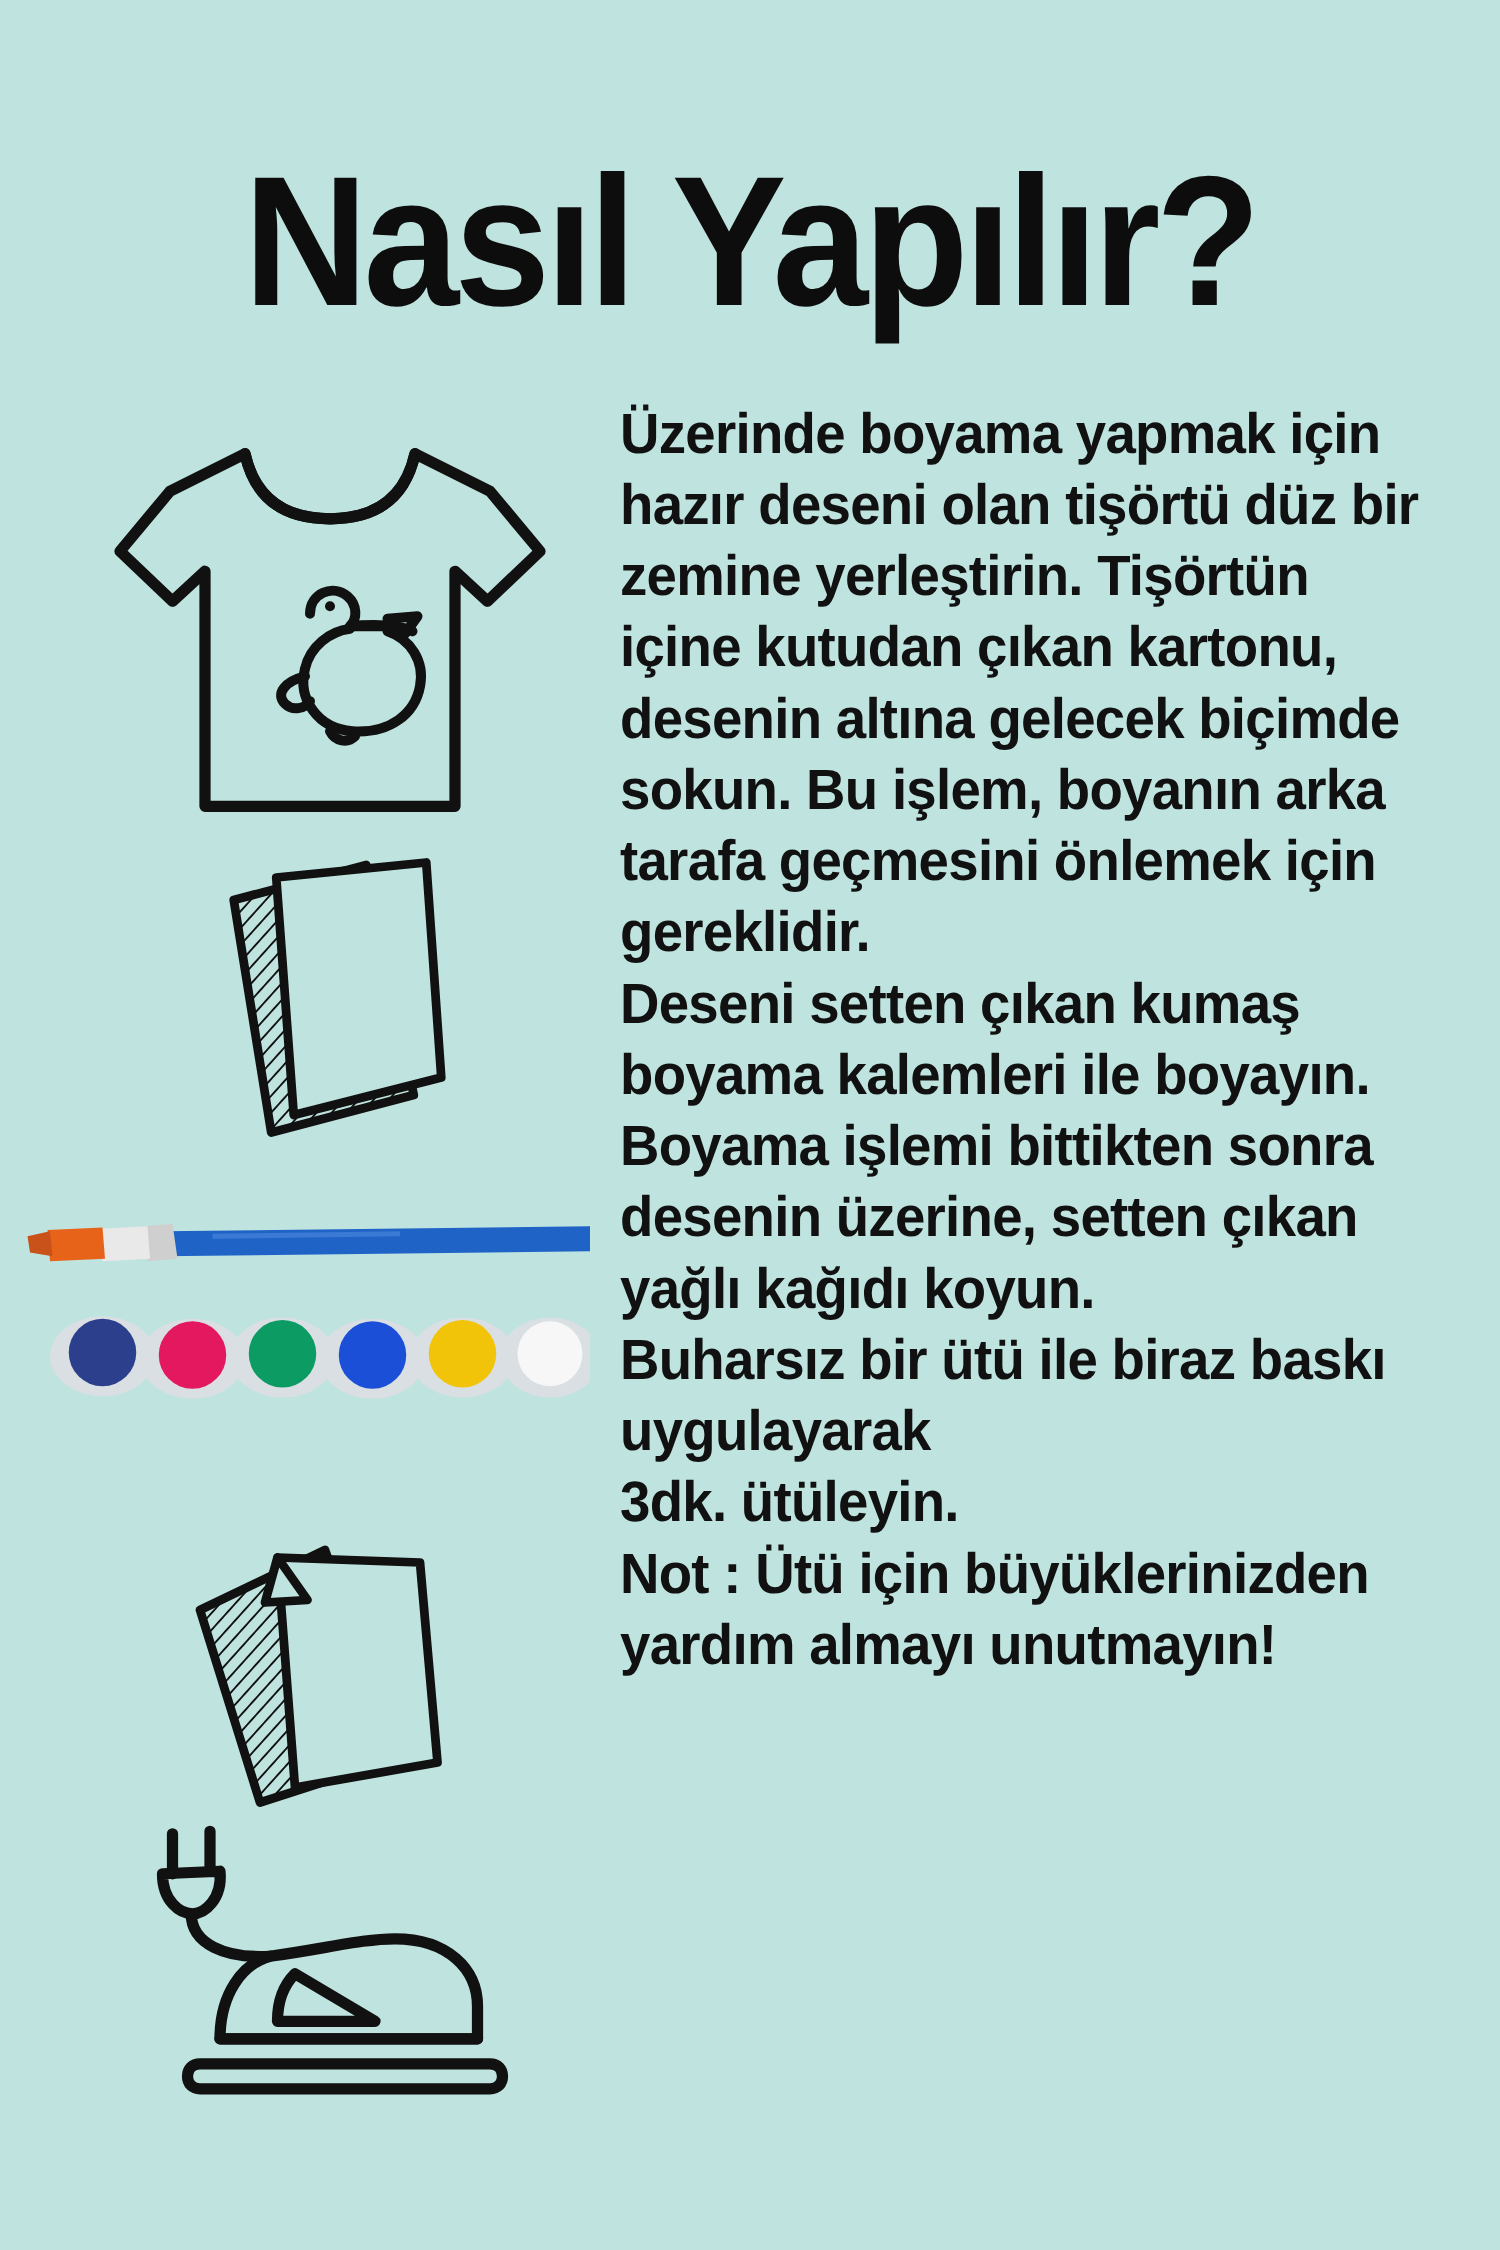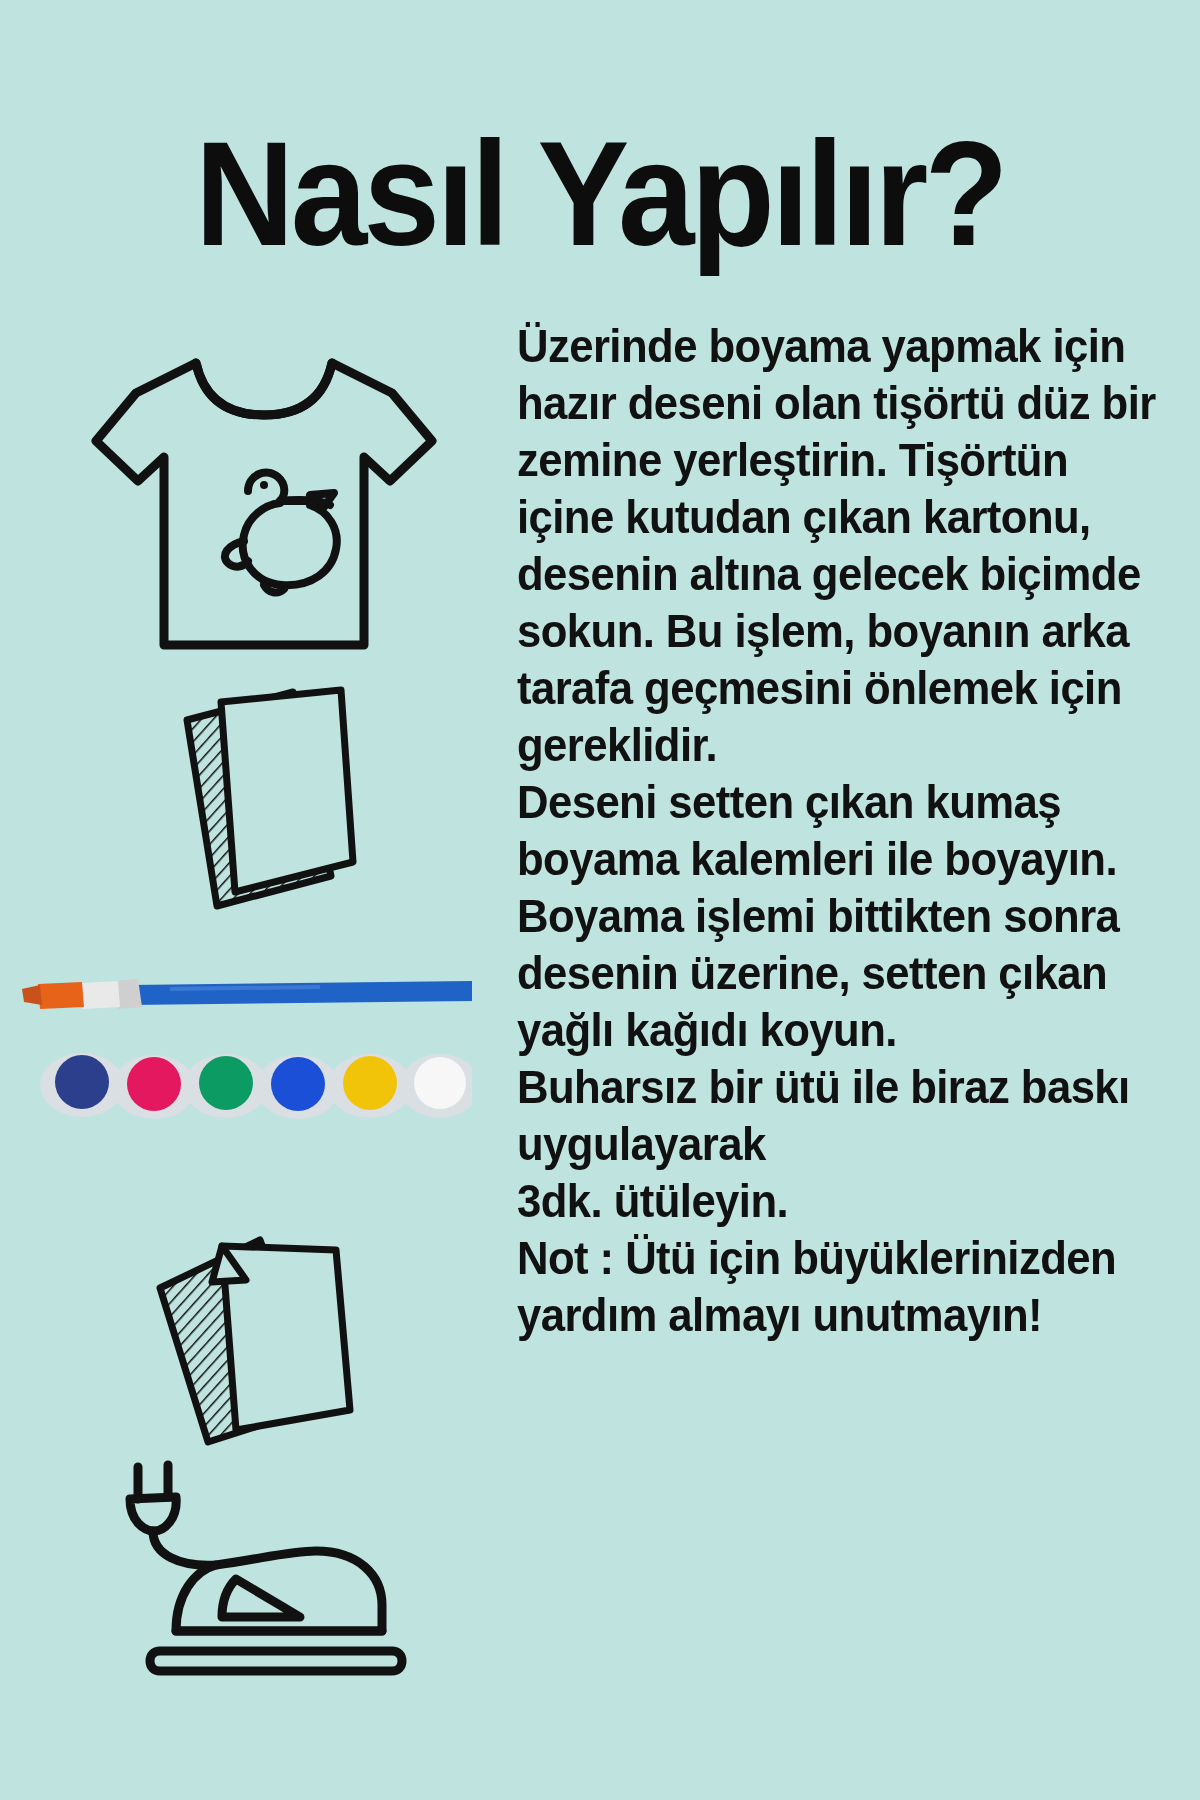--- a/index.html
+++ b/index.html
@@ -34,21 +34,21 @@
     line-height: 1.0;
     letter-spacing: -4px;
     color: #0d0d0d;
     transform: scaleX(0.93);
     transform-origin: center top;
     white-space: nowrap;
   }
   
   .text-col {
     position: absolute;
-    left: 517px;
+    left: 496px;
     top: 318px;
     width: 680px;
   }
   .para {
     font-family: "Liberation Sans", sans-serif;
     font-weight: bold;
     font-size: 45.5px;
     line-height: 57px;
     color: #111111;
     letter-spacing: -0.6px;

